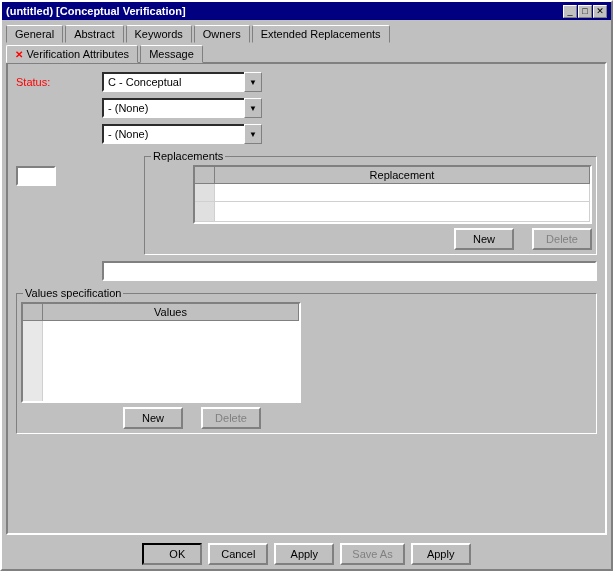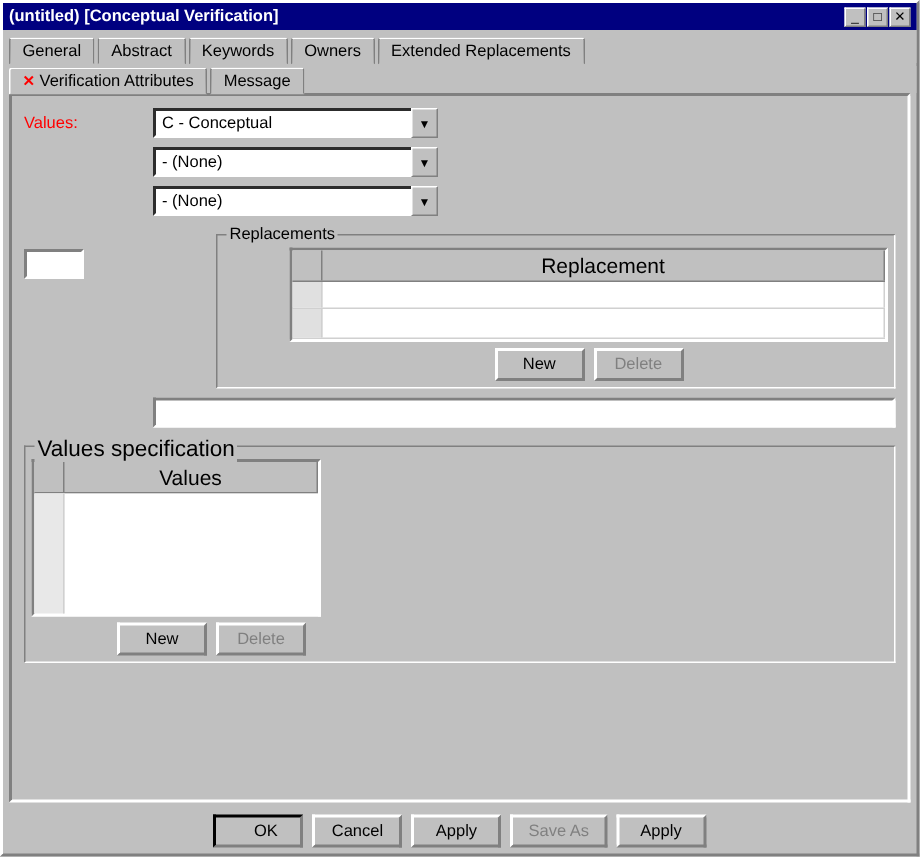--- a/index.html
+++ b/index.html
@@ -146,21 +146,21 @@
 
     select {
       appearance: none;
       -webkit-appearance: none;
       background: white;
       border: 2px inset #808080;
       border-color: #808080 #ffffff #ffffff #808080;
       padding: 1px 20px 1px 4px;
       font-size: 11px;
       font-family: inherit;
-      width: 190px;
+      width: 160px;
       height: 20px;
       cursor: pointer;
     }
 
     .select-arrow {
       position: absolute;
       right: 0;
       top: 0;
       width: 18px;
       height: 20px;
@@ -176,21 +176,21 @@
 
     .table-header {
       background: #c0c0c0;
       border-bottom: 1px solid #808080;
       display: flex;
     }
 
     .table-header-cell {
       padding: 2px 4px;
       border-right: 1px solid #808080;
-      font-size: 14px;
+      font-size: 11px;
       text-align: center;
     }
 
     .table-header-cell.index {
       width: 20px;
       flex-shrink: 0;
     }
 
     .table-header-cell.main {
       flex: 1;
@@ -219,22 +219,22 @@
     }
 
     .table-container {
       background: white;
       border: 2px solid;
       border-color: #808080 #ffffff #ffffff #808080;
     }
 
     .btn-row {
       display: flex;
-      gap: 6px;
-      justify-content: center;
+      gap: 18px;
+      justify-content: flex-end;
       margin-top: 4px;
     }
 
     button {
       font-family: inherit;
       font-size: 11px;
       padding: 2px 10px;
       min-width: 60px;
       height: 22px;
       background: #c0c0c0;
@@ -312,21 +312,21 @@
       padding: 8px 4px 4px 4px;
       margin-top: 6px;
     }
 
     .values-legend {
       position: absolute;
       top: -7px;
       left: 6px;
       background: #c0c0c0;
       padding: 0 2px;
-      font-size: 15px;
+      font-size: 11px;
     }
   </style>
 </head>
 <body>
 
 <div class="window">
 
   <div class="title-bar">
     <span class="title-bar-text">(untitled) [Conceptual Verification]</span>
     <div class="title-bar-controls">
@@ -348,21 +348,21 @@
     <div class="tab active with-x">
       <span class="tab-x">✕</span>
       <span>Verification Attributes</span>
     </div>
     <div class="tab">Message</div>
   </div>
 
   <div class="content-area">
 
     <div class="form-row">
-      <span class="form-label red">Values:</span>
+      <span class="form-label red">Status:</span>
       <div class="select-wrapper">
         <select>
           <option>C - Conceptual</option>
         </select>
         <div class="select-arrow">▼</div>
       </div>
     </div>
 
     <div class="form-row">
       <span class="form-label">Format:</span>
@@ -421,21 +421,21 @@
     </div>
 
     <div class="form-row">
       <span class="form-label">Message text:</span>
       <input class="msg-text-input" type="text" value="" style="">
     </div>
 
     <div class="values-outer">
       <span class="values-legend">Values specification</span>
 
-      <div class="table-container" style="width:193px;">
+      <div class="table-container" style="width:280px;">
         <div class="table-header">
           <div class="table-header-cell index"></div>
           <div class="table-header-cell main">Values</div>
         </div>
         <div style="background:white; min-height:80px; display:flex;">
           <div style="width:20px; border-right:1px solid #d0d0d0; background:#e8e8e8;"></div>
           <div style="flex:1;"></div>
         </div>
       </div>
 

